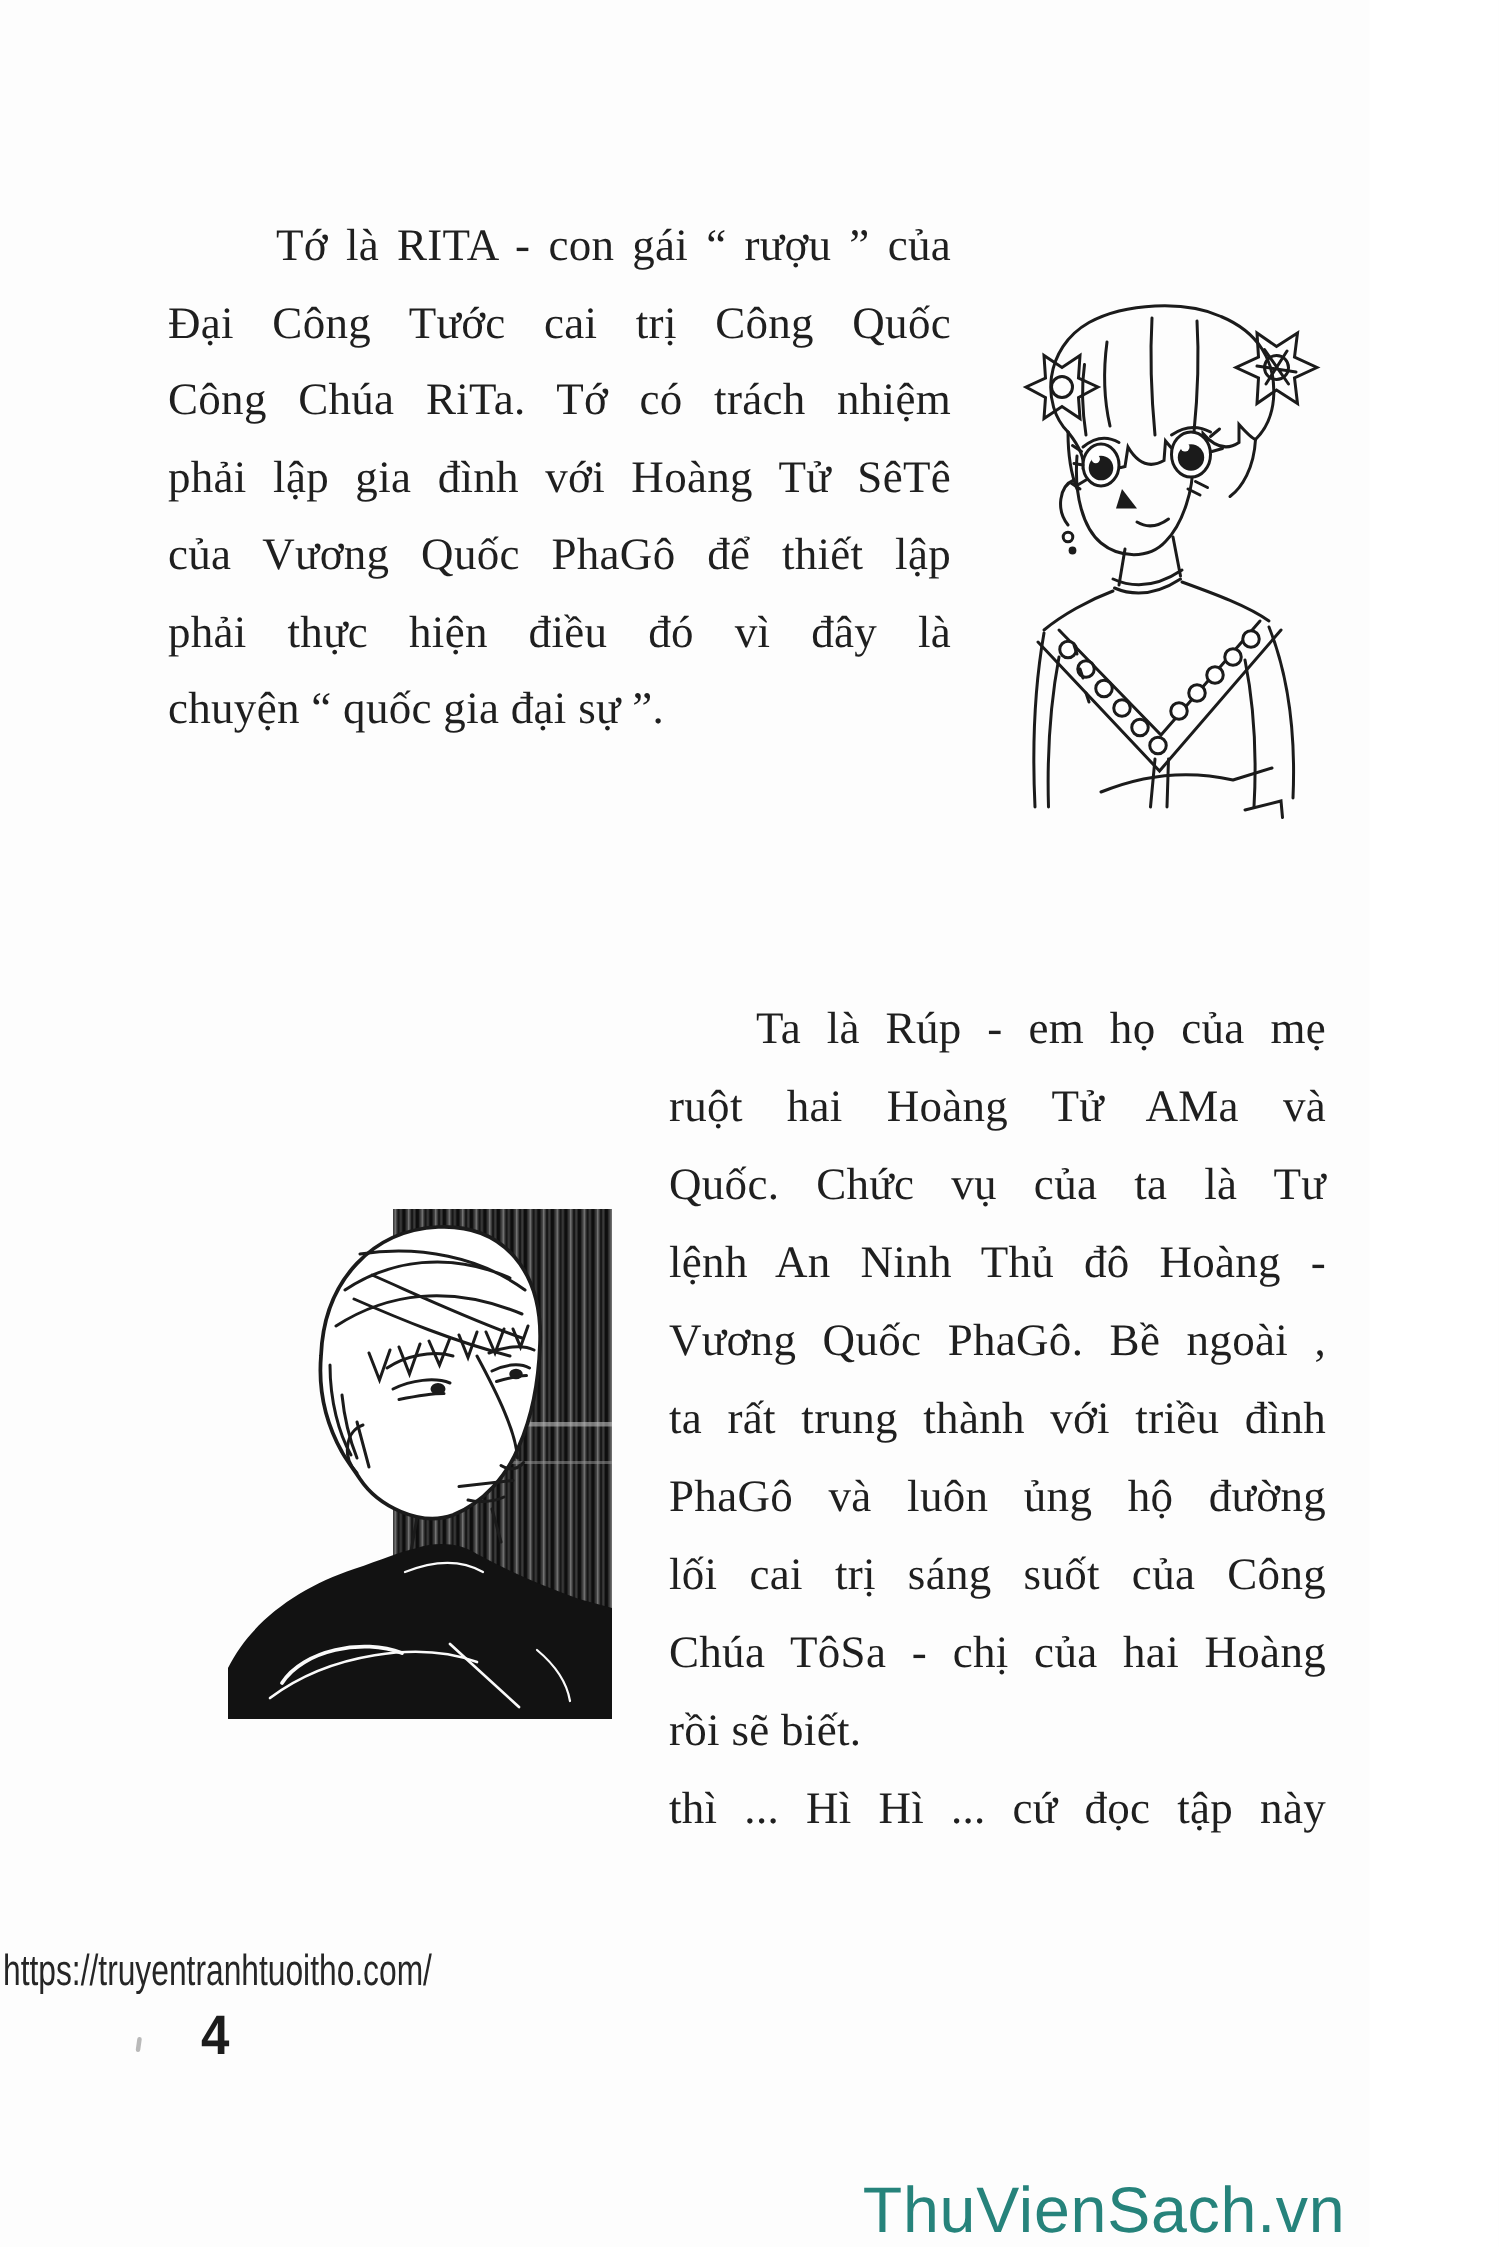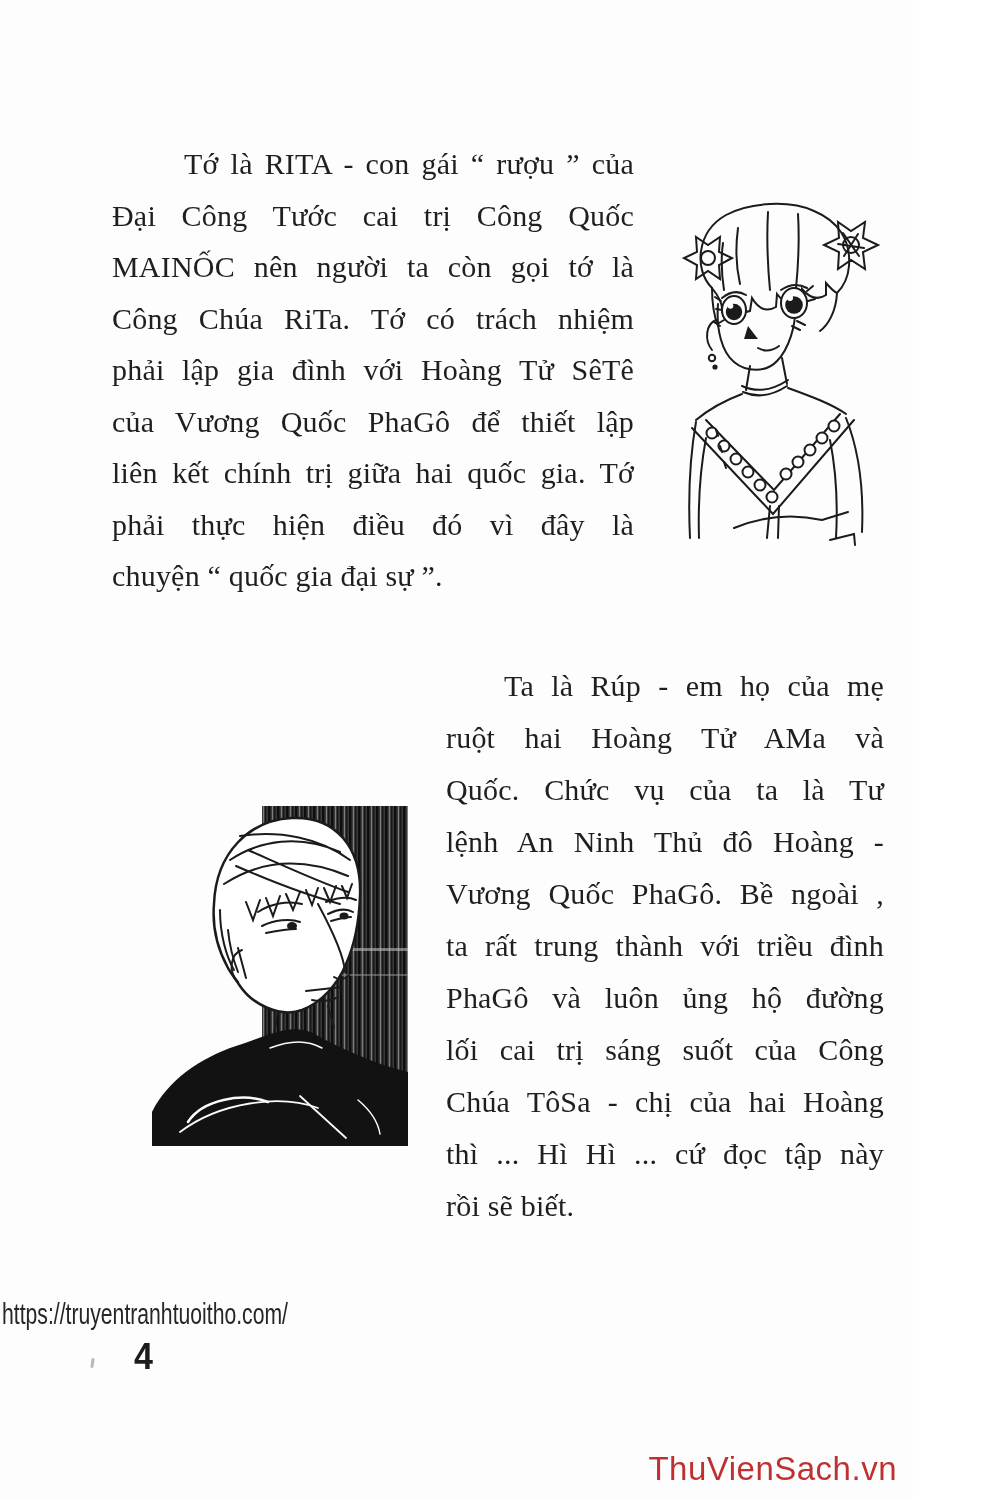--- a/index.html
+++ b/index.html
@@ -39,54 +39,52 @@
     font-weight:bold; font-size:37px; color:#1c1c1c;
     transform:scaleX(0.92); transform-origin:left top;
   }
   .speck {
     position:absolute; left:91px; top:1358px; width:3px; height:10px;
     background:#b9b9b9; border-radius:2px; transform:rotate(8deg);
   }
   .watermark {
     position:absolute; right:16px; top:1450px;
     font-family:"Liberation Sans", sans-serif;
-    font-size:33px; letter-spacing:0.5px; color:#b91c1c; opacity:0.9;
+    font-size:43px; letter-spacing:0.5px; color:#0f766e; opacity:0.9;
     white-space:nowrap;
   }
   svg .ln { fill:none; stroke:#1b1b1b; stroke-width:2; stroke-linecap:round; }
 </style>
 </head>
 <body>
 
 <div class="page">
 
   <div class="para para-rita">
     <div class="jline indent1">Tớ là RITA - con gái “ rượu ” của</div>
     <div class="jline">Đại Công Tước cai trị Công Quốc</div>
-    <div class="jline">MAINỐC nên người ta còn gọi tớ là</div>
     <div class="jline">Công Chúa RiTa. Tớ có trách nhiệm</div>
     <div class="jline">phải lập gia đình với Hoàng Tử SêTê</div>
     <div class="jline">của Vương Quốc PhaGô để thiết lập</div>
-    <div class="jline">liên kết chính trị giữa hai quốc gia. Tớ</div>
     <div class="jline">phải thực hiện điều đó vì đây là</div>
     <div class="jline lastline">chuyện “ quốc gia đại sự ”.</div>
   </div>
 
   <div class="para para-rup">
     <div class="jline indent2">Ta là Rúp - em họ của mẹ</div>
     <div class="jline">ruột hai Hoàng Tử AMa và</div>
     <div class="jline">Quốc. Chức vụ của ta là Tư</div>
     <div class="jline">lệnh An Ninh Thủ đô Hoàng -</div>
     <div class="jline">Vương Quốc PhaGô. Bề ngoài ,</div>
     <div class="jline">ta rất trung thành với triều đình</div>
     <div class="jline">PhaGô và luôn ủng hộ đường</div>
     <div class="jline">lối cai trị sáng suốt của Công</div>
     <div class="jline">Chúa TôSa - chị của hai Hoàng</div>
+    <div class="jline lastline">rồi sẽ biết.</div>
     <div class="jline">thì ... Hì Hì ... cứ đọc tập này</div>
-    <div class="jline lastline">rồi sẽ biết.</div>
   </div>
 
   <svg class="illus illus-rita" viewBox="0 0 206 348" aria-hidden="true">
 
     <path class="ln" stroke-width="2.2" d="M54,60 L41,67 L42,81 L30,73 L18,81 L19,67 L6,60 L19,54 L18,39 L30,47 L42,39 L41,54 Z"></path>
     <circle class="ln" cx="30" cy="60" r="7" stroke-width="1.5"></circle>
     <path class="ln" stroke-width="2.2" d="M200,47 L185,54 L187,71 L173,62 L160,71 L161,54 L146,47 L161,40 L160,24 L173,33 L187,24 L185,40 Z"></path>
     <circle class="ln" cx="173" cy="47" r="8" stroke-width="1.5"></circle>
     <path class="ln" stroke-width="1.2" d="M165,35 L181,58 M160,46 L186,50 M166,58 L180,36"></path>
 

